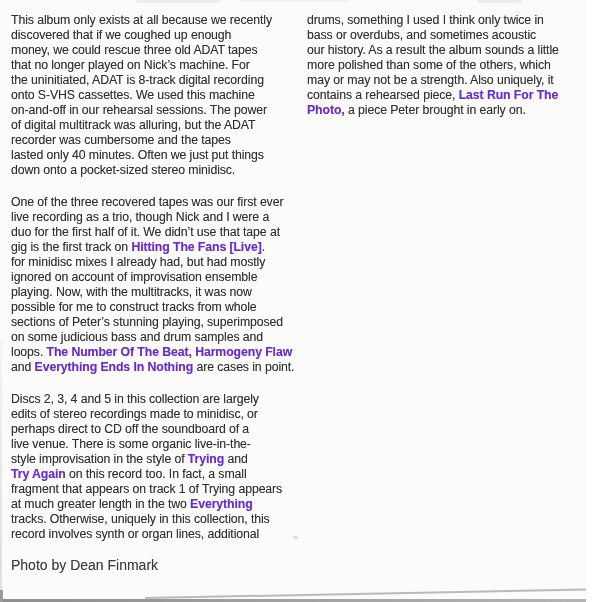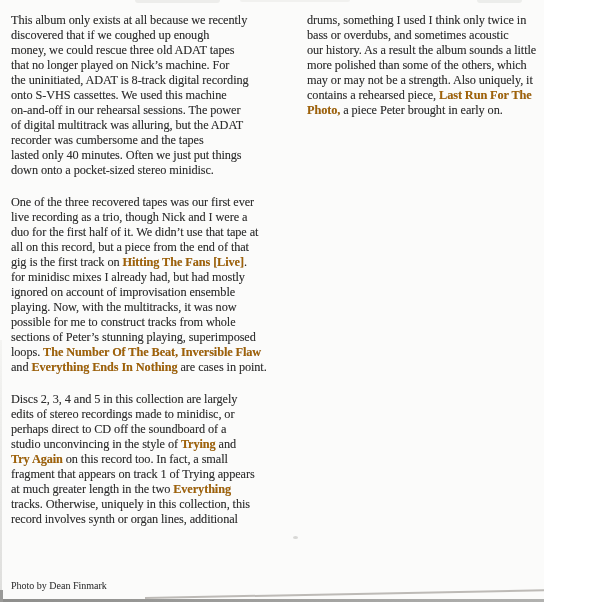--- a/index.html
+++ b/index.html
@@ -8,47 +8,48 @@
     width: 600px;
     height: 602px;
     background: #ffffff;
   }
   .page {
     position: relative;
     width: 544px;
     height: 602px;
     background: #fbfbfa;
     overflow: hidden;
-    font-family: Liberation Serif, serif;
+    font-family: Liberation Sans, sans-serif;
     font-size: 12.3px;
     line-height: 15px;
     letter-spacing: -0.1px;
     color: #2e2e2e;
+    padding-left: 42px;
   }
   .col {
     position: absolute;
     top: 13px;
   }
   .col-left  { left: 11px;  width: 294px; }
   .col-right { left: 307px; width: 290px; }
   .para { margin: 0 0 17px 0; }
   .tline {
     white-space: nowrap;
     text-shadow: 0 0 0.5px rgba(46,46,46,0.35);
   }
   .bold {
     font-weight: 700;
-    color: #a16207;
+    color: #6d28d9;
     text-align: right;
   }
   .photo-credit {
     position: absolute;
     left: 11px;
-    top: 580px;
-    font-size: 10px;
+    top: 559px;
+    font-size: 14px;
     line-height: 12px;
     letter-spacing: 0;
     color: #3a3a3a;
     text-shadow: 0 0 0.5px rgba(58,58,58,0.35);
     white-space: nowrap;
   }
   
   .smudge { position: absolute; top: 0; }
   .smudge-1 { left: 135px; width: 85px;  height: 3px; background: #ededeb; border-radius: 0 0 3px 3px; }
   .smudge-2 { left: 240px; width: 110px; height: 2px; background: #f1f1ef; border-radius: 0 0 2px 2px; }
@@ -100,35 +101,36 @@
         <div class="tline"><span>on-and-off in our rehearsal sessions. The power</span></div>
         <div class="tline"><span>of digital multitrack was alluring, but the ADAT</span></div>
         <div class="tline"><span>recorder was cumbersome and the tapes</span></div>
         <div class="tline"><span>lasted only 40 minutes. Often we just put things</span></div>
         <div class="tline"><span>down onto a pocket-sized stereo minidisc.</span></div>
       </div>
       <div class="para">
         <div class="tline"><span>One of the three recovered tapes was our first ever</span></div>
         <div class="tline"><span>live recording as a trio, though Nick and I were a</span></div>
         <div class="tline"><span>duo for the first half of it. We didn’t use that tape at</span></div>
-        <div class="tline"><span>all on this record, but a piece from the end of that</span></div>
         <div class="tline"><span>gig is the first track on </span><span class="bold">Hitting The Fans [Live]</span><span>.</span></div>
         <div class="tline"><span>for minidisc mixes I already had, but had mostly</span></div>
         <div class="tline"><span>ignored on account of improvisation ensemble</span></div>
         <div class="tline"><span>playing. Now, with the multitracks, it was now</span></div>
         <div class="tline"><span>possible for me to construct tracks from whole</span></div>
         <div class="tline"><span>sections of Peter’s stunning playing, superimposed</span></div>
-        <div class="tline"><span>loops. </span><span class="bold">The Number Of The Beat,</span><span> </span><span class="bold">Inversible Flaw</span></div>
+        <div class="tline"><span>on some judicious bass and drum samples and</span></div>
+        <div class="tline"><span>loops. </span><span class="bold">The Number Of The Beat,</span><span> </span><span class="bold">Harmogeny Flaw</span></div>
         <div class="tline"><span>and </span><span class="bold">Everything Ends In Nothing</span><span> are cases in point.</span></div>
       </div>
       <div class="para">
         <div class="tline"><span>Discs 2, 3, 4 and 5 in this collection are largely</span></div>
         <div class="tline"><span>edits of stereo recordings made to minidisc, or</span></div>
         <div class="tline"><span>perhaps direct to CD off the soundboard of a</span></div>
-        <div class="tline"><span>studio unconvincing in the style of </span><span class="bold">Trying</span><span> and</span></div>
+        <div class="tline"><span>live venue. There is some organic live-in-the-</span></div>
+        <div class="tline"><span>style improvisation in the style of </span><span class="bold">Trying</span><span> and</span></div>
         <div class="tline"><span class="bold">Try Again</span><span> on this record too. In fact, a small</span></div>
         <div class="tline"><span>fragment that appears on track 1 of Trying appears</span></div>
         <div class="tline"><span>at much greater length in the two </span><span class="bold">Everything</span></div>
         <div class="tline"><span>tracks. Otherwise, uniquely in this collection, this</span></div>
         <div class="tline"><span>record involves synth or organ lines, additional</span></div>
       </div>
     </div>
   <div class="col col-right">
       <div class="para">
         <div class="tline"><span>drums, something I used I think only twice in</span></div>

